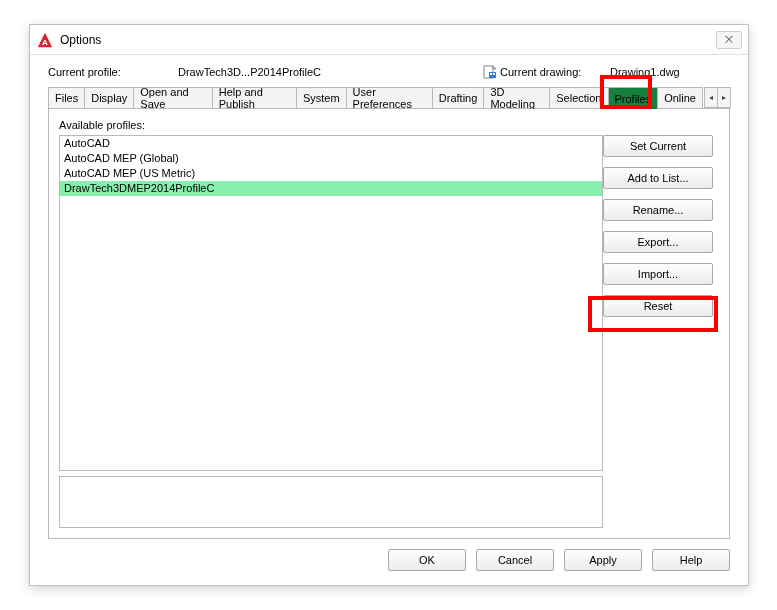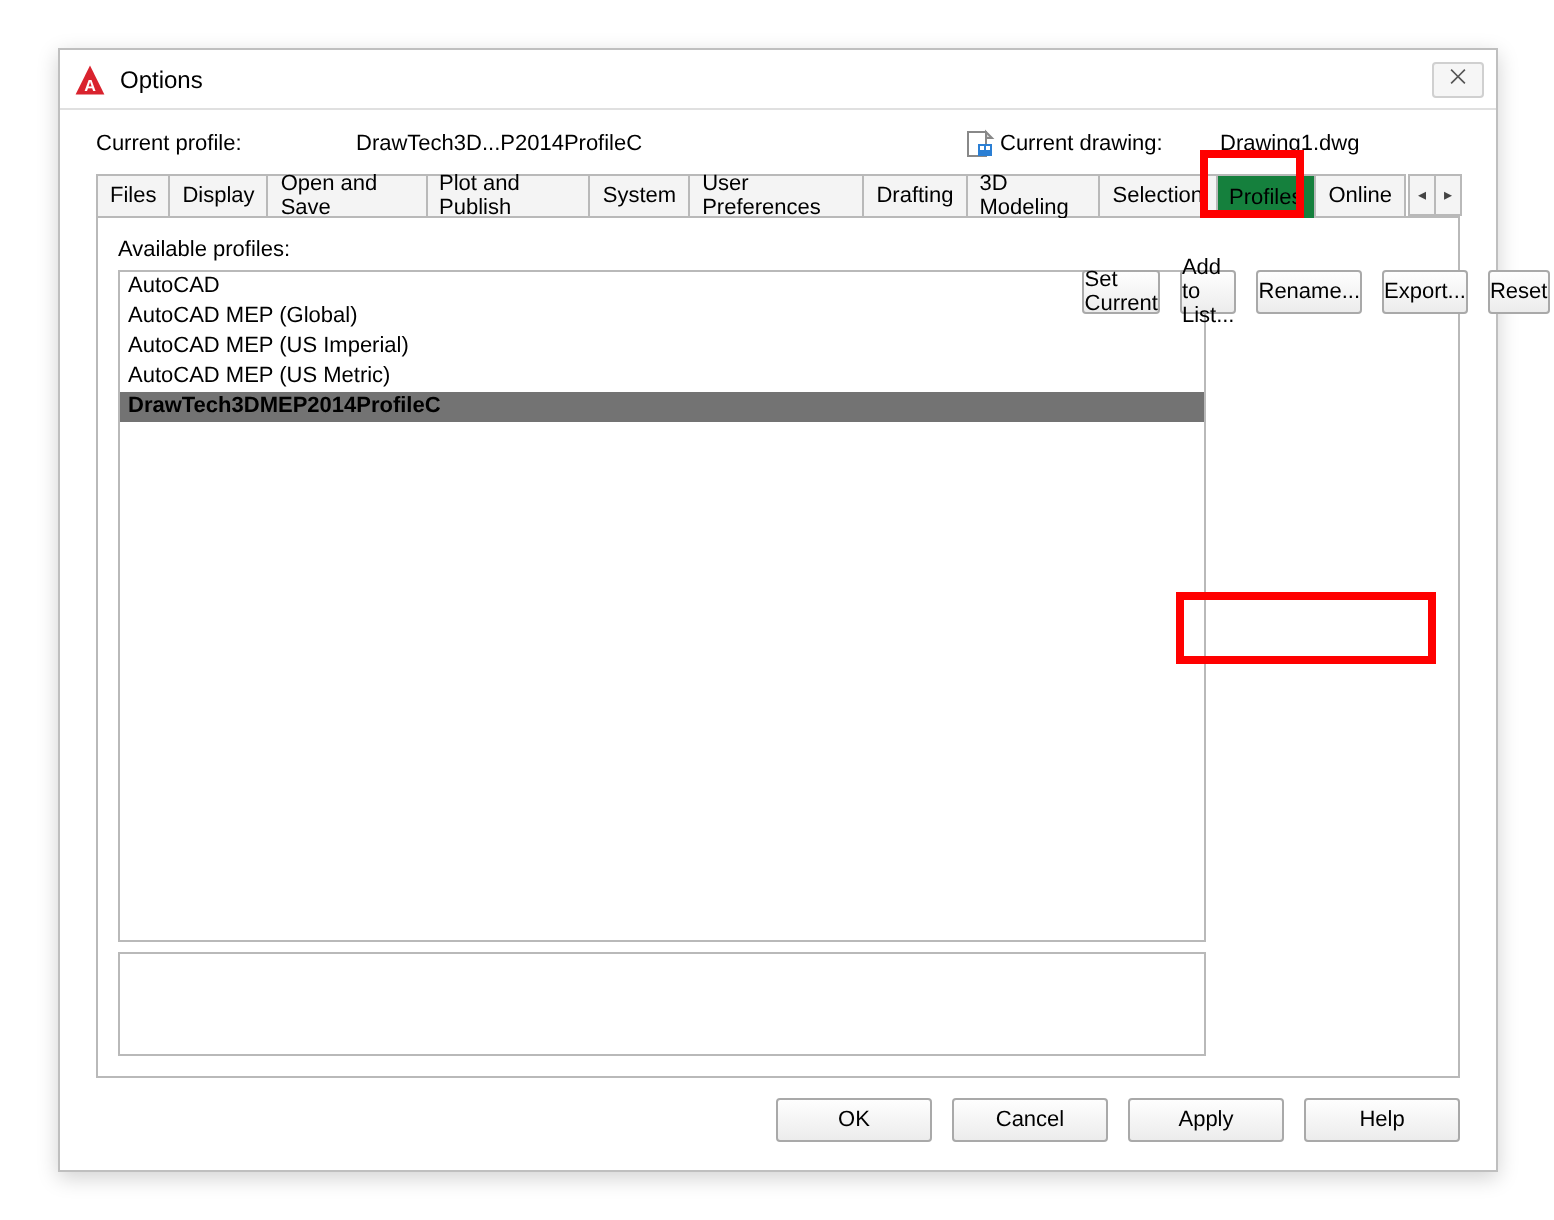--- a/index.html
+++ b/index.html
@@ -117,29 +117,27 @@
     background:#fff;
     overflow:hidden;
   }
   .listbox .item {
     padding: 1px 4px;
     font-size: 11px;
     line-height: 13px;
     white-space: nowrap;
   }
   .listbox .item.selected {
-    background:#737373;
+    background:#86efac;
     color:#000;
-    font-weight:bold;
   }
   .btncol {
-    display:flex; flex-direction:row; gap: 10px;
+    display:flex; flex-direction:column; gap: 10px;
     width: 110px;
     padding-top: 0px;
-    justify-content: center;
   }
   .winbtn {
     height: 22px;
     border: 1px solid #a9a9a9;
     background: linear-gradient(#fefefe,#ececec);
     font-size: 11px;
     display:flex; align-items:center; justify-content:center;
     border-radius: 2px;
   }
   .multiline-box {
@@ -200,49 +198,49 @@
         </svg>
       </span>
       <span class="lbl2">Current drawing:</span>
       <span class="val2">Drawing1.dwg</span>
     </div>
 
     <div class="tabbar">
       <div class="tab">Files</div>
       <div class="tab">Display</div>
       <div class="tab">Open and Save</div>
-      <div class="tab">Plot and Publish</div>
+      <div class="tab">Help and Publish</div>
       <div class="tab">System</div>
       <div class="tab">User Preferences</div>
       <div class="tab">Drafting</div>
       <div class="tab">3D Modeling</div>
       <div class="tab">Selection</div>
       <div class="tab active">Profiles</div>
       <div class="tab">Online</div>
       <div class="tab-scroll">
         <div class="arrow">◂</div>
         <div class="arrow">▸</div>
       </div>
     </div>
 
     <div class="tab-panel">
       <div class="avail-label">Available profiles:</div>
       <div class="body-row">
         <div class="listbox">
           <div class="item">AutoCAD</div>
           <div class="item">AutoCAD MEP (Global)</div>
-          <div class="item">AutoCAD MEP (US Imperial)</div>
           <div class="item">AutoCAD MEP (US Metric)</div>
           <div class="item selected">DrawTech3DMEP2014ProfileC</div>
         </div>
         <div class="btncol">
           <div class="winbtn">Set Current</div>
           <div class="winbtn">Add to List...</div>
           <div class="winbtn">Rename...</div>
           <div class="winbtn">Export...</div>
+          <div class="winbtn">Import...</div>
           <div class="winbtn">Reset</div>
         </div>
       </div>
       <div class="multiline-box"></div>
     </div>
 
     <div class="bottom-row">
       <div class="winbtn">OK</div>
       <div class="winbtn">Cancel</div>
       <div class="winbtn">Apply</div>

